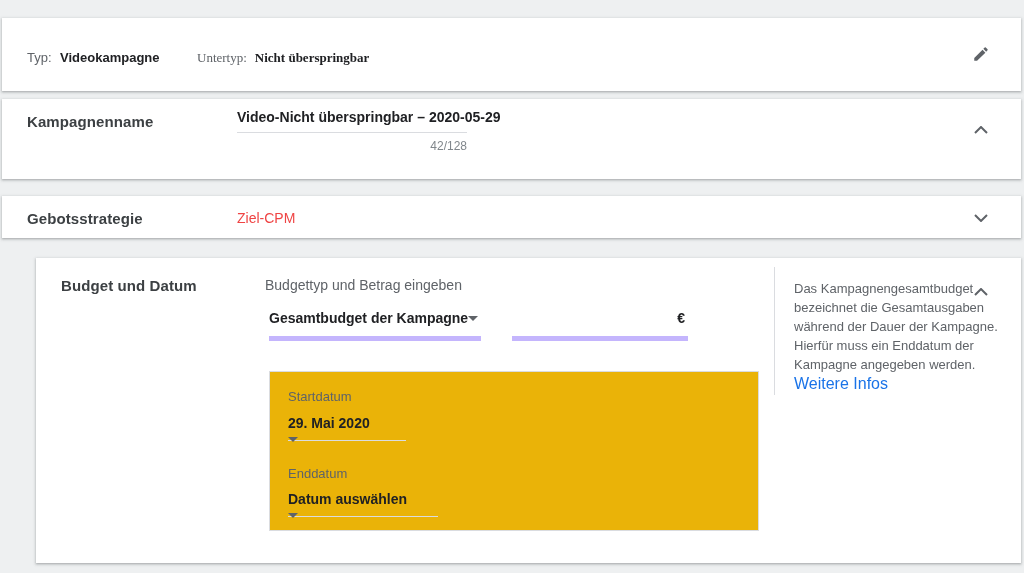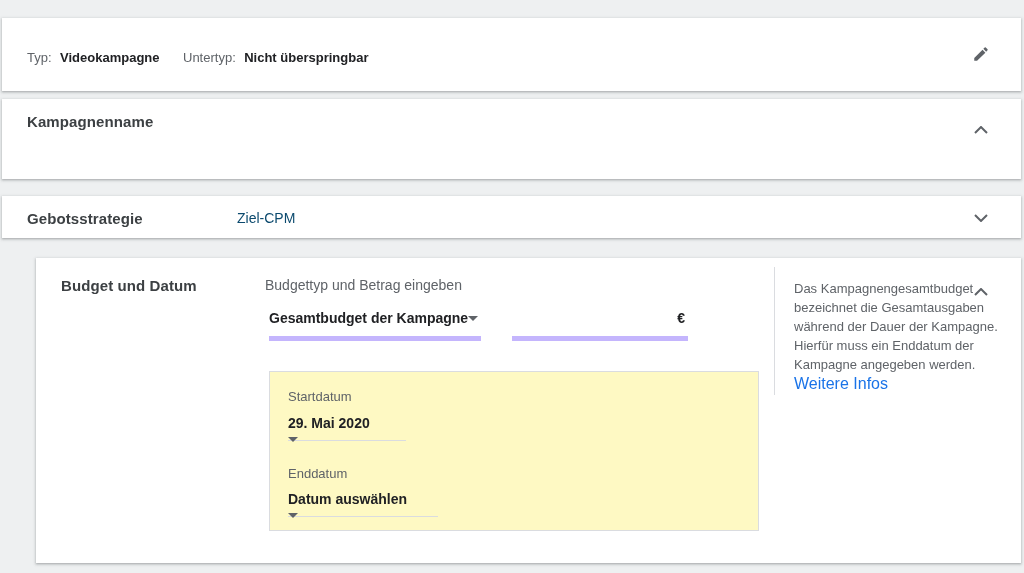--- a/index.html
+++ b/index.html
@@ -31,40 +31,40 @@
 
   .icon-btn {
     position:absolute; right:30px; width:20px; height:20px;
     background:none; border:none; cursor:pointer; padding:0;
     display:flex; align-items:center; justify-content:center;
   }
 
   
   .type-group { position:absolute; top:30px; white-space:nowrap; }
   #type-group-1 { left:25px; }
-  #type-group-2 { left:181px; }
+  #type-group-2 { left:195px;font-family:Liberation Serif, serif; }
   #edit-btn { top:26px; }
 
   
   #card-name .section-label { top:14px; }
   .name-wrap {
     position:absolute; left:235px; top:10px; width:230px;
   }
   .name-value {
     font-size:14px; font-weight:bold; color:#202124; white-space:nowrap;
     padding-bottom:7px; border-bottom:1px solid #dadce0; cursor:text;
   }
   .counter {
     margin-top:6px; text-align:right; font-size:12px; color:#80868b;
   }
   #name-chev { top:21px; }
 
   
   #card-bid .section-label { top:14px; }
-  .bid-value { position:absolute; left:235px; top:14px; font-size:14px; color:#0c4a6e; }
+  .bid-value { position:absolute; left:235px; top:14px; font-size:14px; color:#ef4444; }
   #bid-chev { top:12px; }
 
   
   #card-budget .section-label { top:19px; }
   .prompt { position:absolute; left:229px; top:19px; font-size:14px; color:#5f6368;text-align:right; }
 
   .field {
     position:absolute; top:52px; height:31px;
     border-bottom:5px solid #c4b5fd;
     display:flex; align-items:flex-start; justify-content:space-between;
@@ -79,21 +79,21 @@
     border-top:5px solid #5f6368;
   }
   #amount-input {
     flex:1; min-width:0; border:none; outline:none; background:transparent;
     font:bold 14px "Liberation Sans","DejaVu Sans",sans-serif; color:#202124; padding:0;
   }
   .euro { font-size:14px; font-weight:bold; color:#202124; padding-right:3px; }
 
   .date-box {
     position:absolute; left:233px; top:113px; width:490px; height:160px;
-    border:1px solid #dadce0; background:#fef9c3;
+    border:1px solid #dadce0; background:#eab308;
   }
   .dlabel { position:absolute; left:18px; font-size:13px; color:#5f6368; }
   #start-label { top:17px; }
   #end-label   { top:94px; }
   .dfield {
     position:absolute; left:18px; height:26px;
     border-bottom:1px solid #dadce0;
     display:flex; align-items:flex-start; justify-content:space-between;
     cursor:pointer;
     flex-direction:column;
@@ -133,20 +133,24 @@
       <span>
         <svg width="18" height="18" viewBox="0 0 24 24" fill="#5f6368">
           <path d="M3 17.25V21h3.75L17.81 10.19l-3.75-3.75L3 17.25zM20.71 7.04c.39-.39.39-1.02 0-1.41l-2.34-2.34a.996.996 0 0 0-1.41 0l-1.83 1.83 3.75 3.75 1.83-1.83z"></path>
         </svg>
       </span>
     </button>
   </section>
 
   <section class="card" id="card-name">
     <h2 class="section-label">Kampagnenname</h2>
+    <div class="name-wrap">
+      <div class="name-value">Video-Nicht überspringbar – 2020-05-29</div>
+      <div class="counter">42/128</div>
+    </div>
     <button class="icon-btn" id="name-chev">
       <span>
         <svg width="14" height="8" viewBox="0 0 14 8" fill="none">
           <path d="M1 7 L7 1 L13 7" stroke="#5f6368" stroke-width="2"></path>
         </svg>
       </span>
     </button>
   </section>
 
   <section class="card" id="card-bid">

